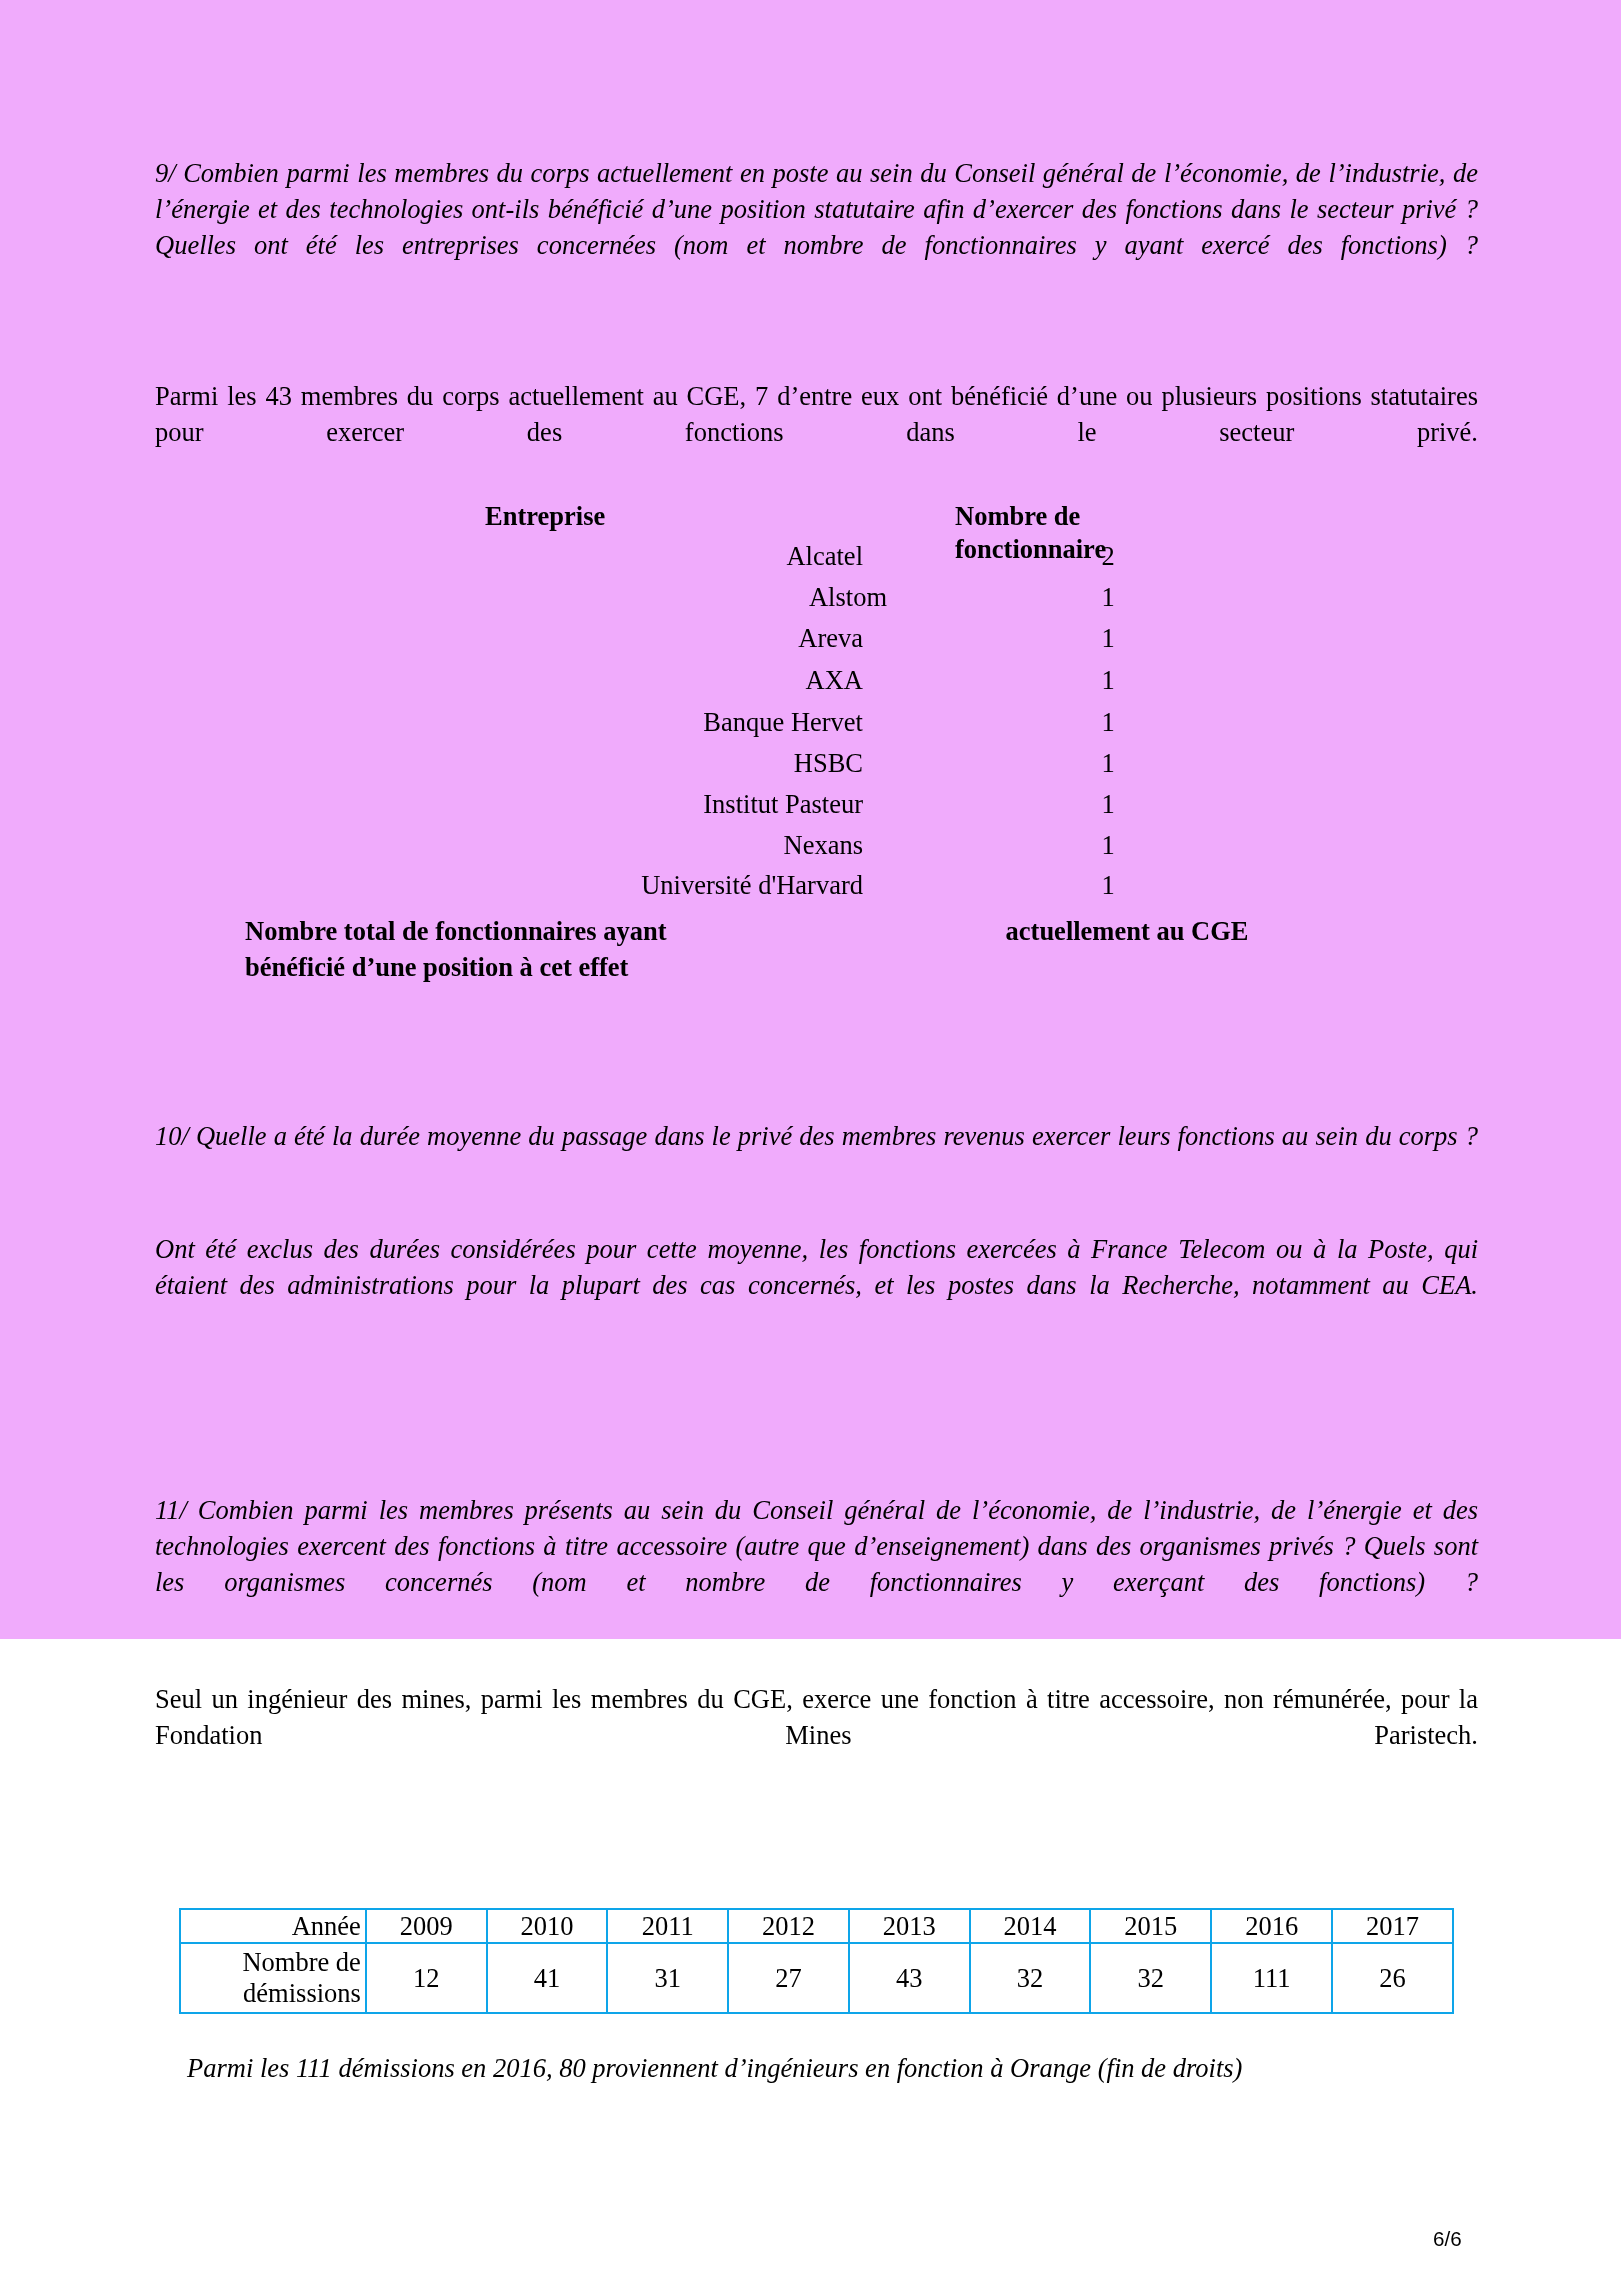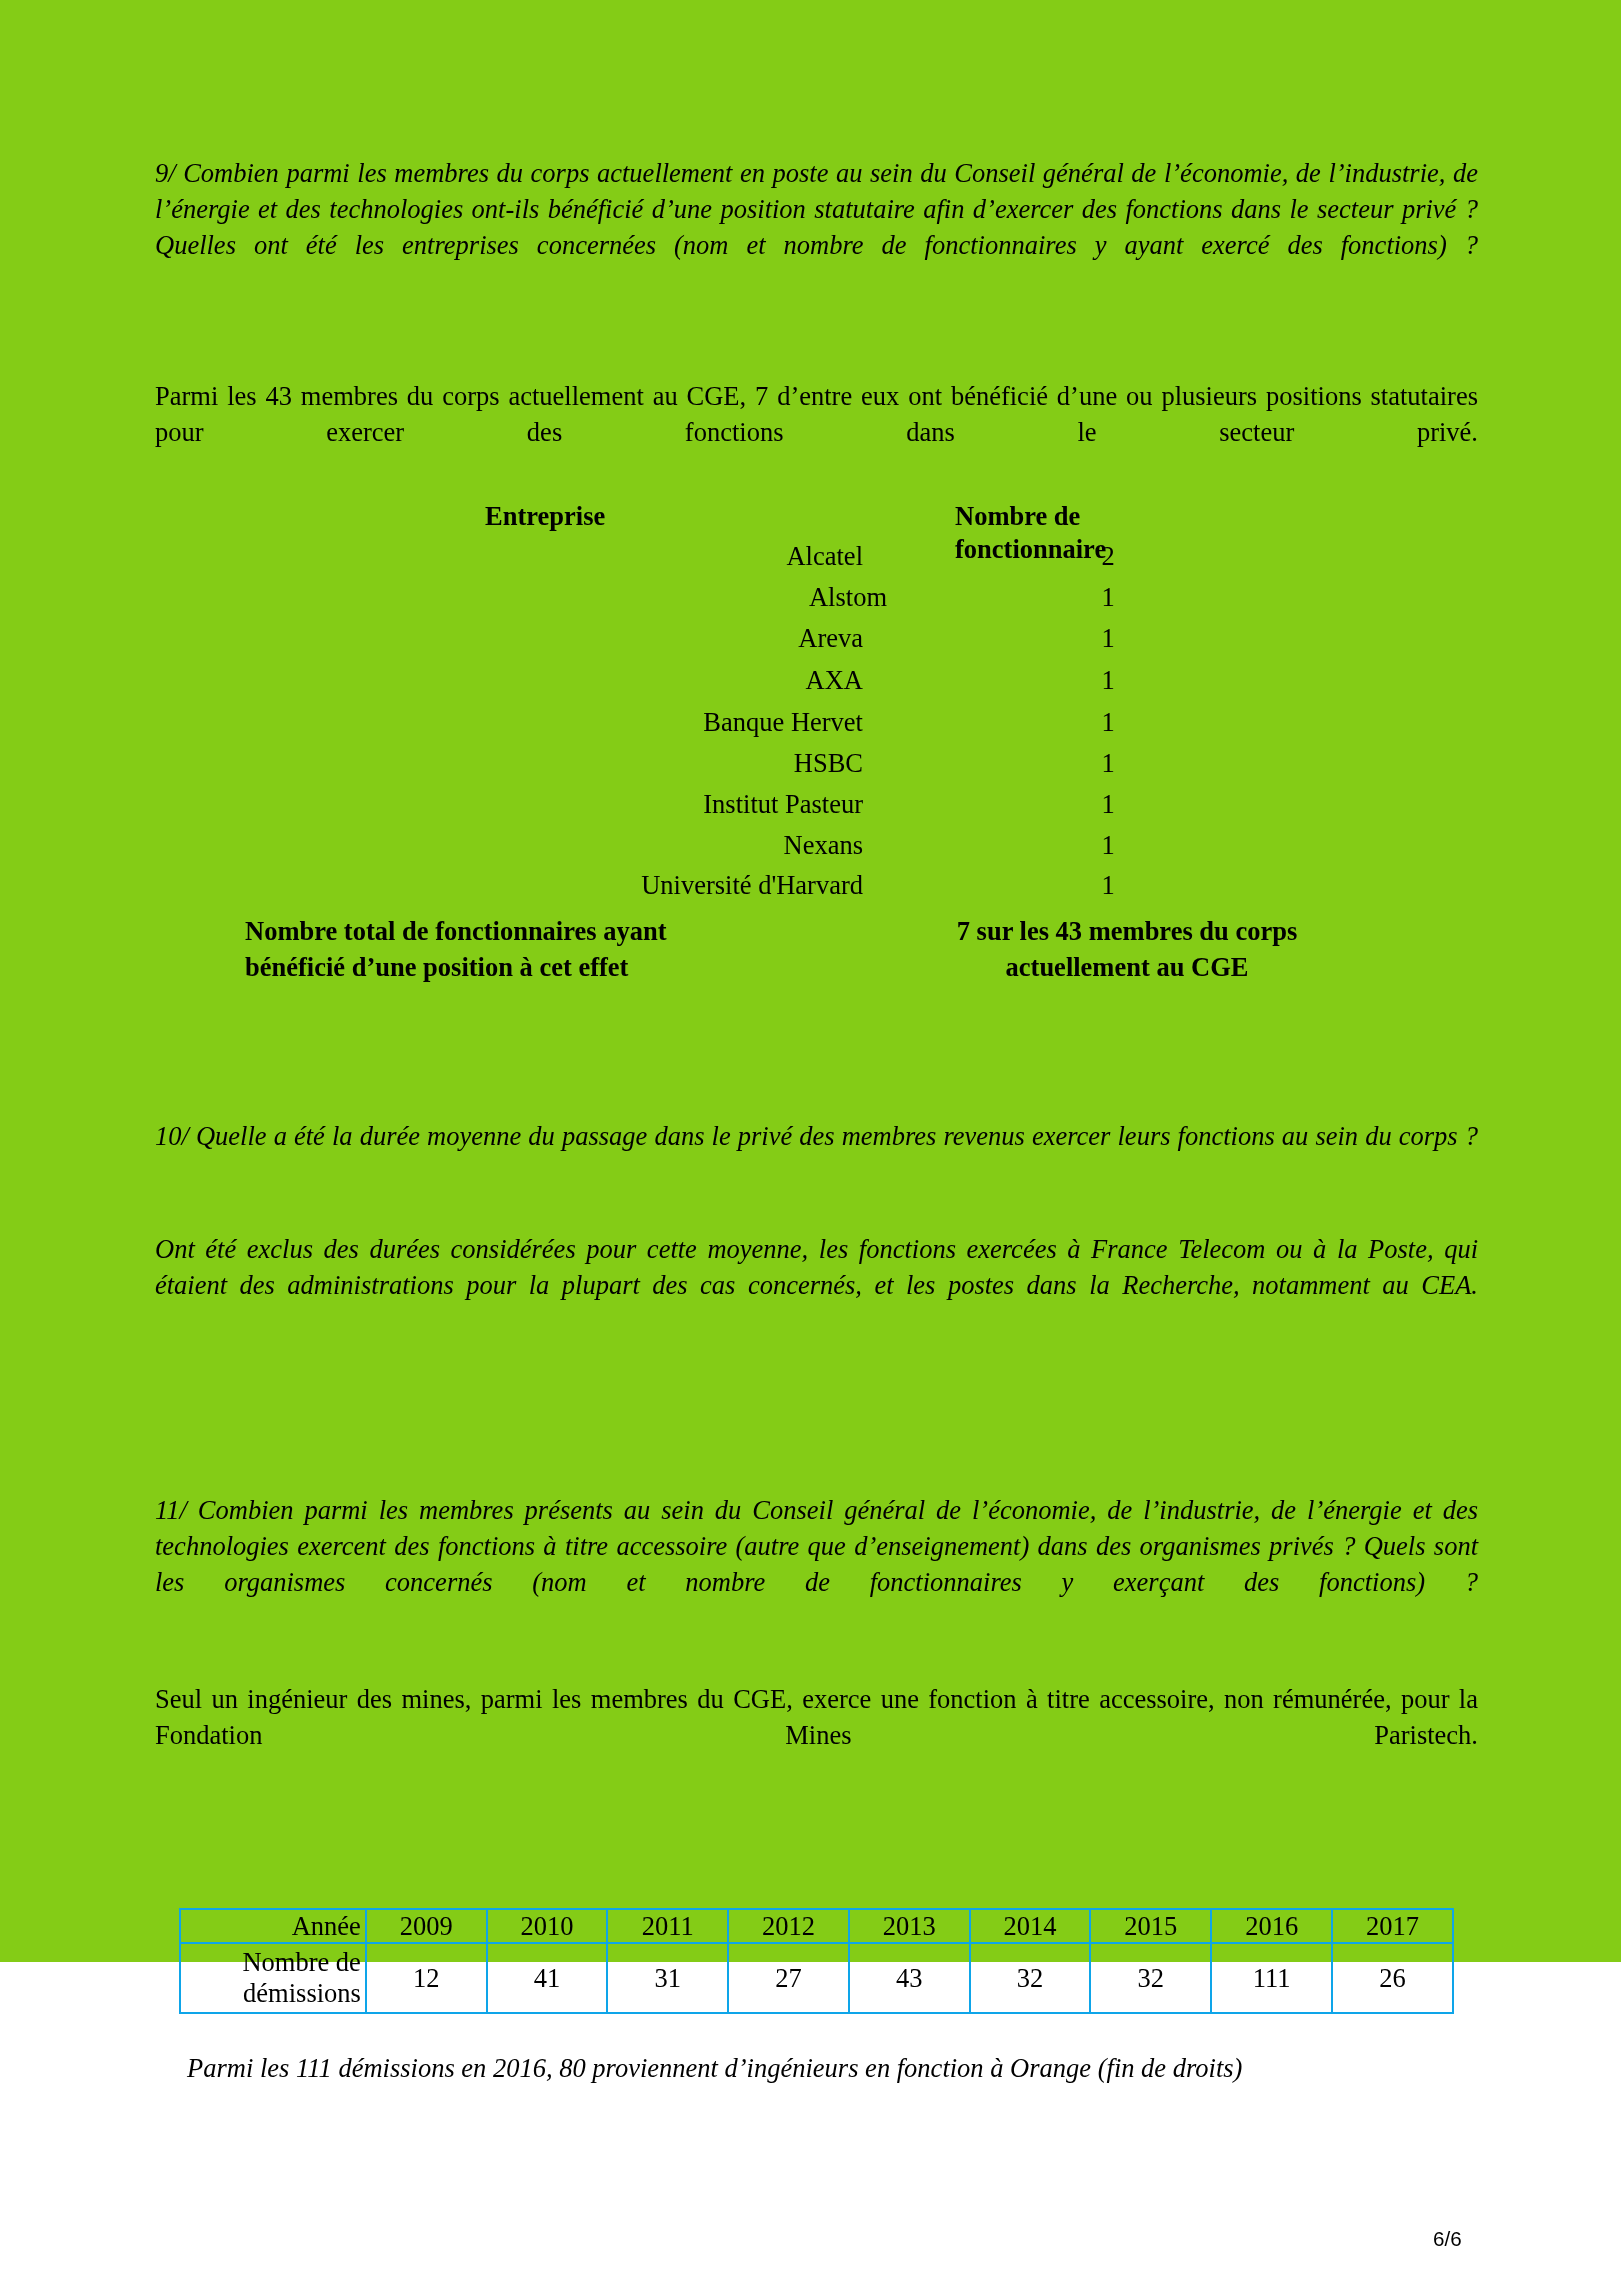--- a/index.html
+++ b/index.html
@@ -1,18 +1,18 @@
 <!DOCTYPE html>
 <html><head>
 <meta charset="utf-8">
 <style>
   html, body { margin: 0; padding: 0; background: #ffffff; }
   body { width: 1621px; height: 2293px; position: relative; overflow: hidden;
          font-family: "Liberation Serif", "DejaVu Serif", serif; color: #000; }
-  .page { position: absolute; left: 0; top: 0; width: 1621px; height: 1962px; background: #84cc16; }
+  .page { position: absolute; left: 0; top: 0; width: 1621px; height: 1639px; background: #f0abfc; }
   .para { position: absolute; left: 155px; width: 1323px; font-size: 26.5px; line-height: 36px;
           text-align: justify; margin: 0; }
   .para.q { font-style: italic; }
   .para .it { font-style: italic; display: block; }
   .last-line-fix::after { content: ""; display: inline-block; width: 100%; }
   .ent-table { position: absolute; left: 0; top: 0; }
   .ent-head { position: absolute; font-size: 26.5px; font-weight: bold; line-height: 33px; margin-left: 8px; }
   .ent-row { position: absolute; left: 0; width: 1621px; height: 41px; }
   .ent-name { position: absolute; right: calc(1621px - 863px); font-size: 26.5px; line-height: 33px; white-space: nowrap; }
   .ent-count { position: absolute; left: 1059px; width: 98px; text-align: center; font-size: 26.5px; line-height: 33px; }
@@ -73,21 +73,20 @@
     <div class="ent-row" style="top:869px;">
       <span class="ent-name">Université d'Harvard</span>
       <span class="ent-count">1</span>
     </div>
 
     <div class="total-label" style="top:913px;">
       <div>Nombre total de fonctionnaires ayant</div>
       <div>bénéficié d’une position à cet effet</div>
     </div>
     <div class="total-value" style="top:913px;">
-      <div>7 sur les 43 membres du corps</div>
       <div>actuellement au CGE</div>
     </div>
   </div>
 
   <p class="para q last-line-fix" style="top:1118px;">10/ Quelle a été la durée moyenne du passage dans le privé des membres revenus exercer leurs fonctions au sein du corps ?</p>
   <p class="para" style="top:1231px;">
     <span class="it last-line-fix">Ont été exclus des durées considérées pour cette moyenne, les fonctions exercées à France Telecom ou à la Poste, qui étaient des administrations pour la plupart des cas concernés, et les postes dans la Recherche, notamment au CEA.</span>
   </p>
 
   <p class="para q last-line-fix" style="top:1492px;">11/ Combien parmi les membres présents au sein du Conseil général de l’économie, de l’industrie, de l’énergie et des technologies exercent des fonctions à titre accessoire (autre que d’enseignement) dans des organismes privés ? Quels sont les organismes concernés (nom et nombre de fonctionnaires y exerçant des fonctions) ?</p>

